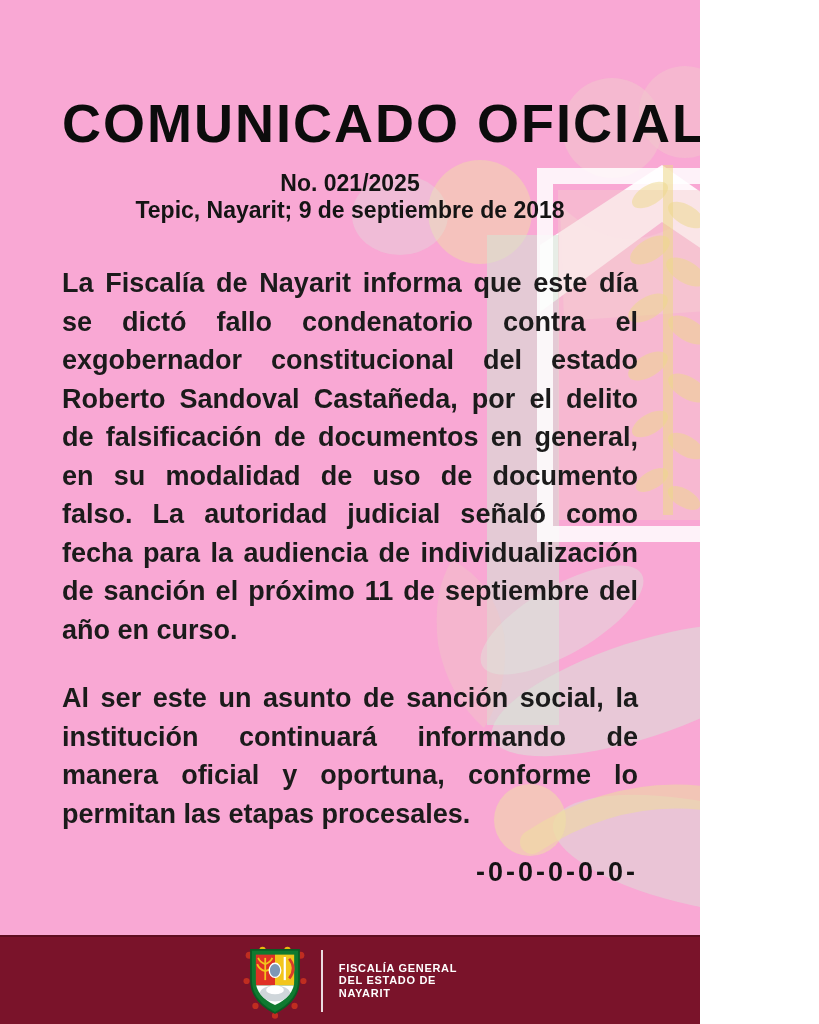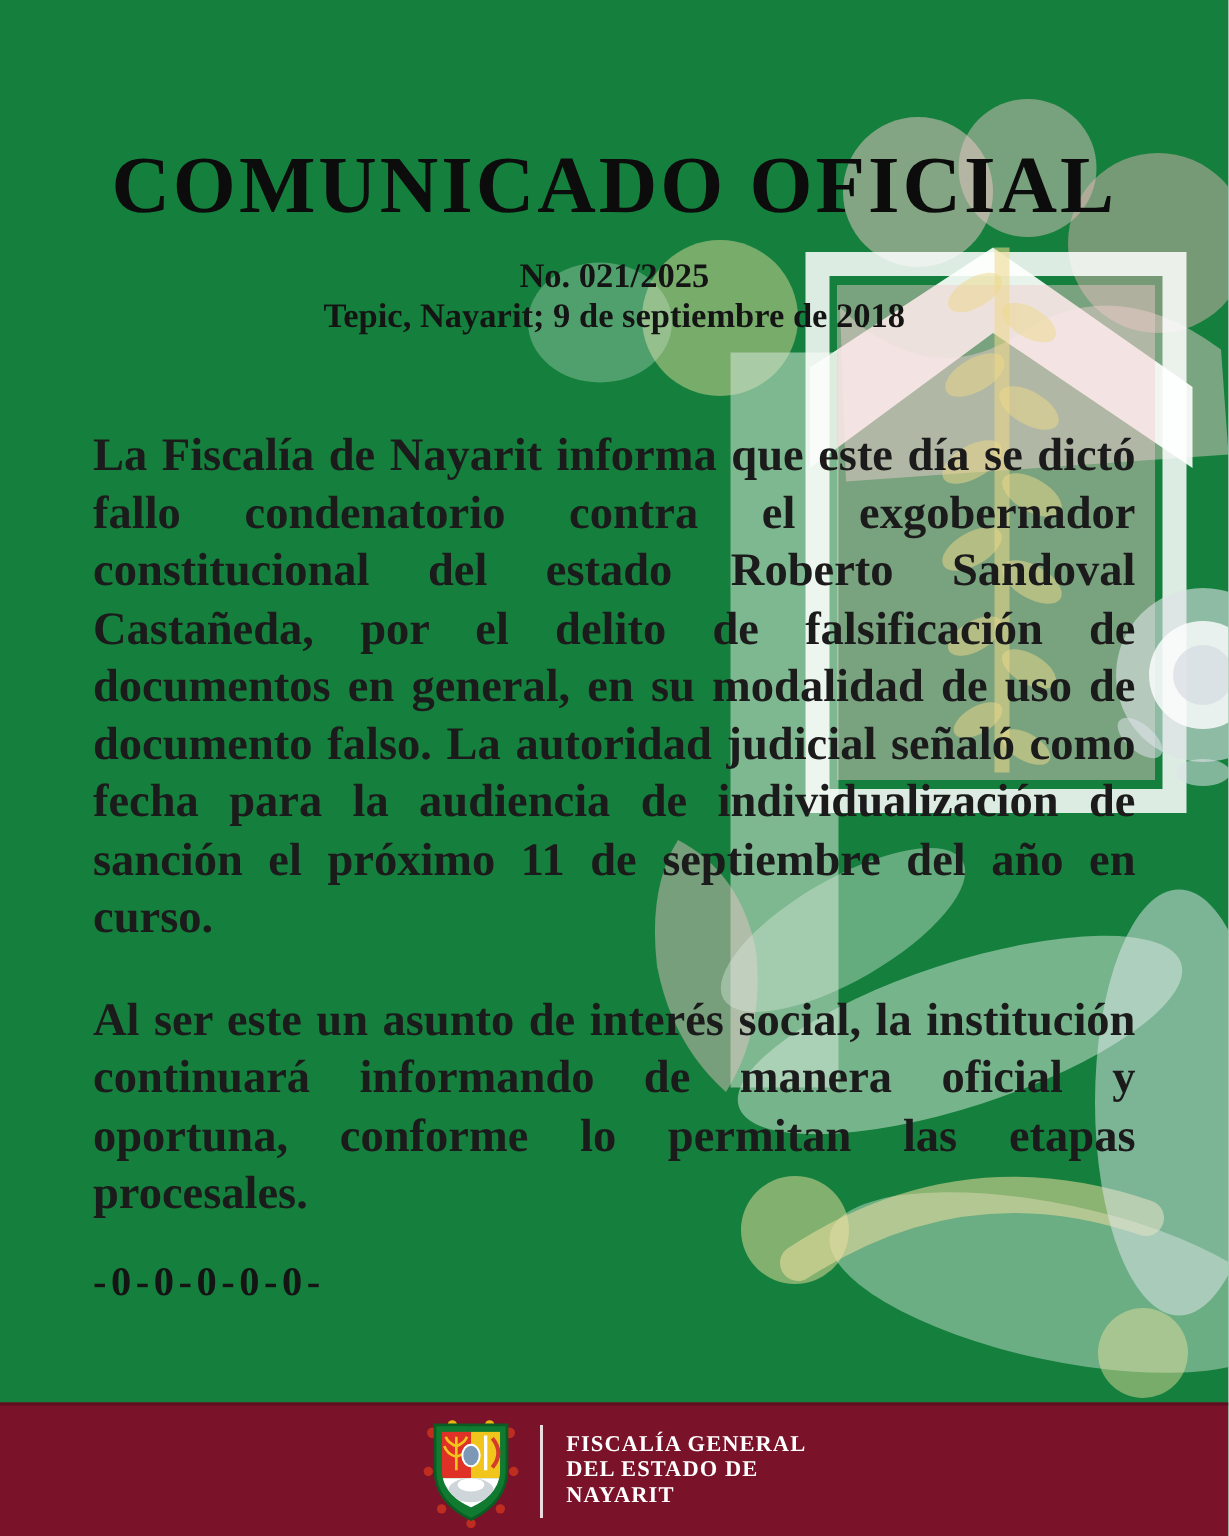--- a/index.html
+++ b/index.html
@@ -1,21 +1,21 @@
 <!DOCTYPE html>
 <html style="--maroon: #7a132a; --maroon-dark: #5f0e20;"><head>
 <meta charset="utf-8">
 <style>
   html,body{margin:0;padding:0;background:#ffffff;}
   .page{
     position:relative;
-    width:819px;height:1024px;
-    background:#15803d;
+    width:700px;height:1024px;
+    background:#f9a8d4;
     overflow:hidden;
-    font-family:Liberation Serif, serif;
+    font-family:Liberation Sans, sans-serif;
     color:#1a1a1a;
   }
   .watermark{
     position:absolute;inset:0;width:819px;height:1024px;
     pointer-events:none;
   }
   .content{
     position:relative;
     padding:92px 62px 0 62px;
     z-index:2;
@@ -32,33 +32,33 @@
   }
   .meta{
     margin-top:16px;
     text-align:center;
     font-weight:700;
     font-size:23px;
     line-height:27px;
     color:#141414;
   }
   .body-text{
-    margin-top:60px;
-    font-size:31px;
+    margin-top:40px;
+    font-size:27px;
     font-weight:700;
     line-height:38.5px;
     text-align:justify;
     text-justify:inter-word;
     color:#1b1b1b;
   }
   .body-text p{margin:0;}
   .body-text p + p{margin-top:30px;}
   .separator{
     margin-top:24px;
-    text-align:left;
+    text-align:right;
     font-size:27px;
     font-weight:800;
     letter-spacing:3px;
     color:#141414;
   }
   .footer-bar{
     position:absolute;
     left:0;right:0;bottom:0;
     height:87px;
     background:var(--maroon,#7a132a);
@@ -70,21 +70,21 @@
   }
   .footer-logo{display:block;}
   .footer-divider{
     width:2px;height:62px;
     background:rgba(255,255,255,.85);
     margin:0 16px 0 14px;
   }
   .footer-org{
     color:#ffffff;
     font-weight:800;
-    font-size:15px;
+    font-size:11px;
     line-height:1.12;
     letter-spacing:.7px;
     text-transform:uppercase;
   }
 </style>
 </head>
 <body>
 
 <div class="page">
 
@@ -146,21 +146,21 @@
   <div class="content">
     <h1 class="doc-title">COMUNICADO OFICIAL</h1>
 
     <div class="meta">
       <div>No. 021/2025</div>
       <div>Tepic, Nayarit; 9 de septiembre de 2018</div>
     </div>
 
     <div class="body-text">
       <p>La Fiscalía de Nayarit informa que este día se dictó fallo condenatorio contra el exgobernador constitucional del estado Roberto Sandoval Castañeda, por el delito de falsificación de documentos en general, en su modalidad de uso de documento falso. La autoridad judicial señaló como fecha para la audiencia de individualización de sanción el próximo 11 de septiembre del año en curso.</p>
-      <p>Al ser este un asunto de interés social, la institución continuará informando de manera oficial y oportuna, conforme lo permitan las etapas procesales.</p>
+      <p>Al ser este un asunto de sanción social, la institución continuará informando de manera oficial y oportuna, conforme lo permitan las etapas procesales.</p>
     </div>
 
     <div class="separator">-0-0-0-0-0-</div>
   </div>
 
   <div class="footer-bar">
 
     <svg class="footer-logo" width="64" height="76" viewBox="0 0 72 84" xmlns="http://www.w3.org/2000/svg" aria-hidden="true">
       <defs>
         <clipPath id="innerShield">

